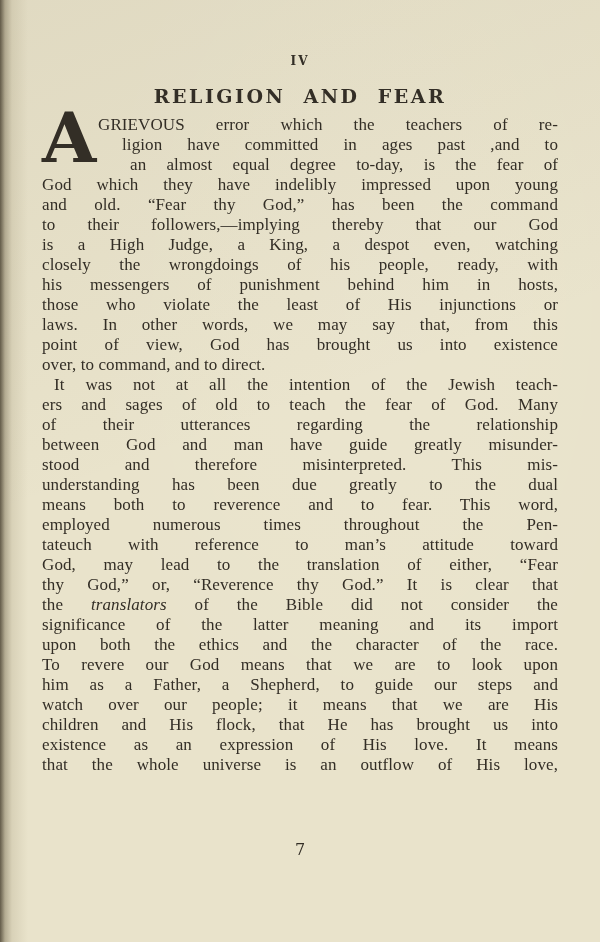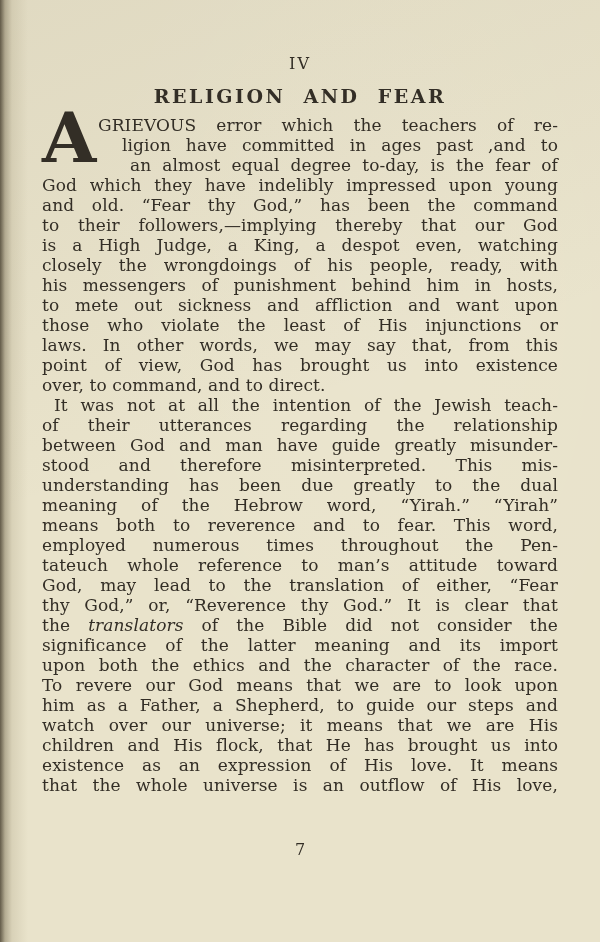--- a/index.html
+++ b/index.html
@@ -29,22 +29,22 @@
       rgba(134,124,98,0.55) 5px,
       rgba(186,177,148,0.35) 12px,
       rgba(233,227,203,0) 28px);
     pointer-events: none;
   }
   .chapter-num {
     position: absolute;
     left: 42px; right: 42px;
     top: 54px;
     text-align: center;
-    font-size: 16px;
-    font-weight: normal;
+    font-size: 12px;
+    font-weight: bold;
     letter-spacing: 2px;
   }
   .chapter-title {
     position: absolute;
     left: 42px; right: 42px;
     top: 85px;
     text-align: center;
     font-size: 19px;
     font-weight: bold;
     letter-spacing: 2.5px;
@@ -67,20 +67,21 @@
   .line {
     height: 20px;
     line-height: 20px;
     font-size: 17px;
     letter-spacing: 0.1px;
     text-align: justify;
     text-align-last: justify;
     text-justify: inter-word;
     white-space: normal;
     overflow: visible;
+    font-family: Liberation Serif, serif;
   }
   .dc1 { margin-left: 56px; }
   .dc2 { margin-left: 80px; }
   .dc3 { margin-left: 88px; }
   .line.last {
     text-align-last: left;
   }
   .line.indent { text-indent: 12px; }
   .it { font-style: italic; }
   .folio {
@@ -106,45 +107,44 @@
       <div class="drop-cap">A</div>
       <div class="line dc1">GRIEVOUS error which the teachers of re-</div>
       <div class="line dc2">ligion have committed in ages past ,and to</div>
       <div class="line dc3">an almost equal degree to-day, is the fear of</div>
       <div class="line">God which they have indelibly impressed upon young</div>
       <div class="line">and old.  “Fear thy God,” has been the command</div>
       <div class="line">to their followers,—implying thereby that our God</div>
       <div class="line">is a High Judge, a King, a despot even, watching</div>
       <div class="line">closely the wrongdoings of his people, ready, with</div>
       <div class="line">his messengers of punishment behind him in hosts,</div>
-      <div class="line">to mete out sickness and affliction and want upon</div>
       <div class="line">those who violate the least of His injunctions or</div>
       <div class="line">laws.  In other words, we may say that, from this</div>
       <div class="line">point of view, God has brought us into existence</div>
       <div class="line last">over, to command, and to direct.</div>
     </div>
 
     <div class="para">
       <div class="line indent">It was not at all the intention of the Jewish teach-</div>
+      <div class="line">ers and sages of old to teach the fear of God.  Many</div>
       <div class="line">of their utterances regarding the relationship</div>
       <div class="line">between God and man have guide greatly misunder-</div>
       <div class="line">stood and therefore misinterpreted.  This mis-</div>
       <div class="line">understanding has been due greatly to the dual</div>
-      <div class="line">meaning of the Hebrow word, “Yirah.”  “Yirah”</div>
       <div class="line">means both to reverence and to fear.  This word,</div>
       <div class="line">employed numerous times throughout the Pen-</div>
-      <div class="line">tateuch whole reference to man’s attitude toward</div>
+      <div class="line">tateuch with reference to man’s attitude toward</div>
       <div class="line">God, may lead to the translation of either, “Fear</div>
       <div class="line">thy God,” or, “Reverence thy God.”  It is clear that</div>
       <div class="line"><span>the </span><span class="it">translators</span><span> of the Bible did not consider the</span></div>
       <div class="line">significance of the latter meaning and its import</div>
       <div class="line">upon both the ethics and the character of the race.</div>
       <div class="line">To revere our God means that we are to look upon</div>
       <div class="line">him as a Father, a Shepherd, to guide our steps and</div>
-      <div class="line">watch over our universe; it means that we are His</div>
+      <div class="line">watch over our people; it means that we are His</div>
       <div class="line">children and His flock, that He has brought us into</div>
       <div class="line">existence as an expression of His love.  It means</div>
       <div class="line">that the whole universe is an outflow of His love,</div>
     </div>
 
   </div>
 
   <div class="folio">7</div>
 </div>
 

